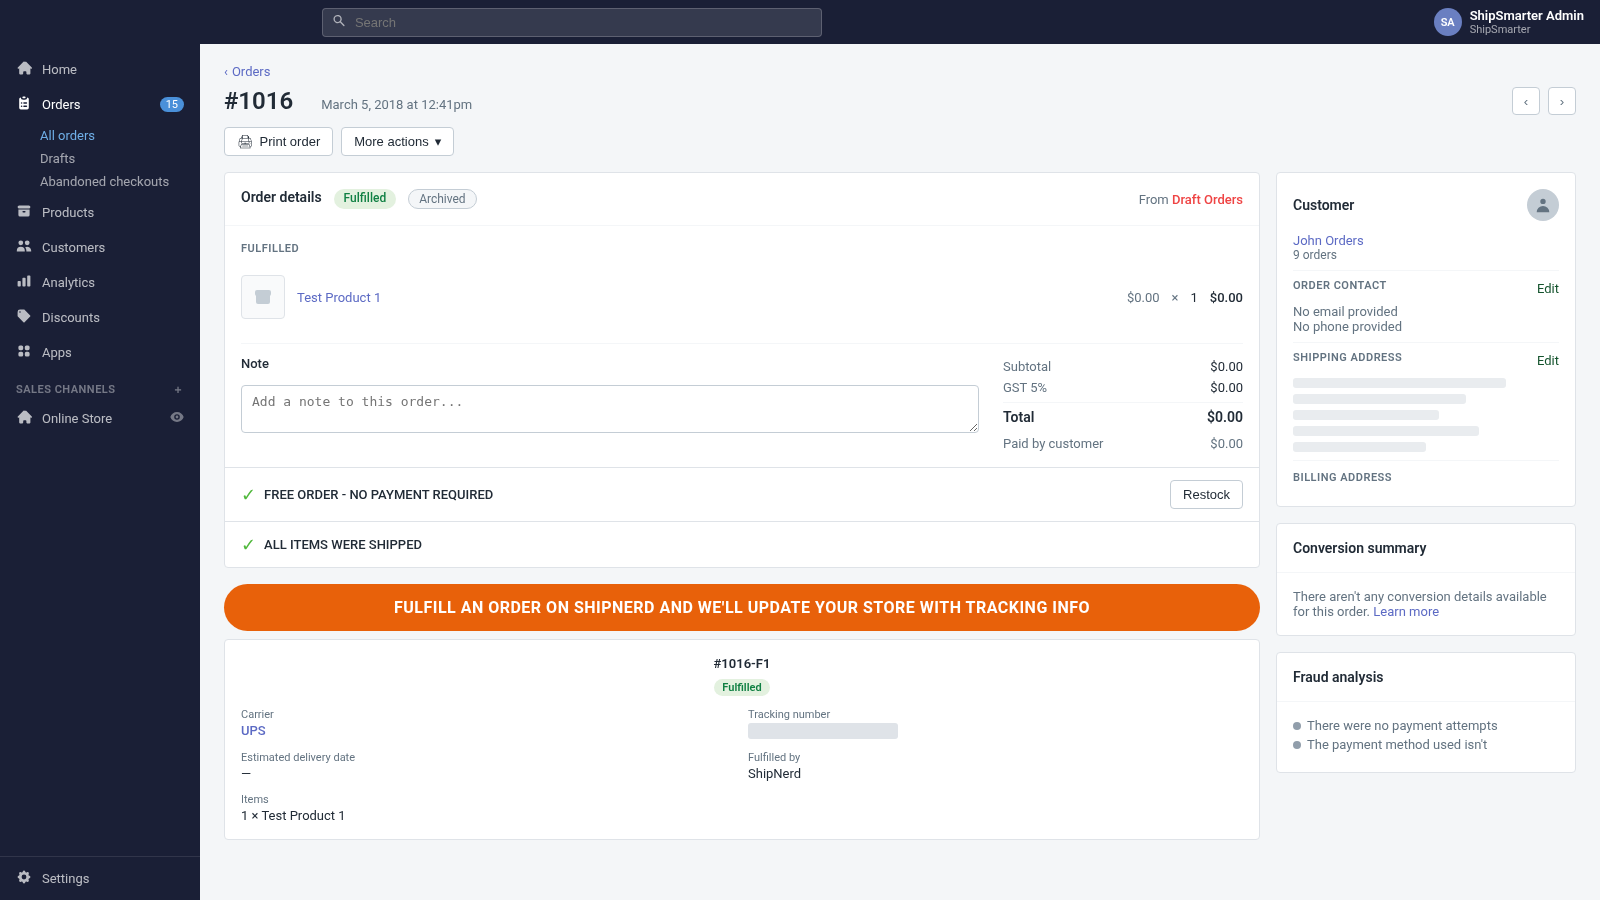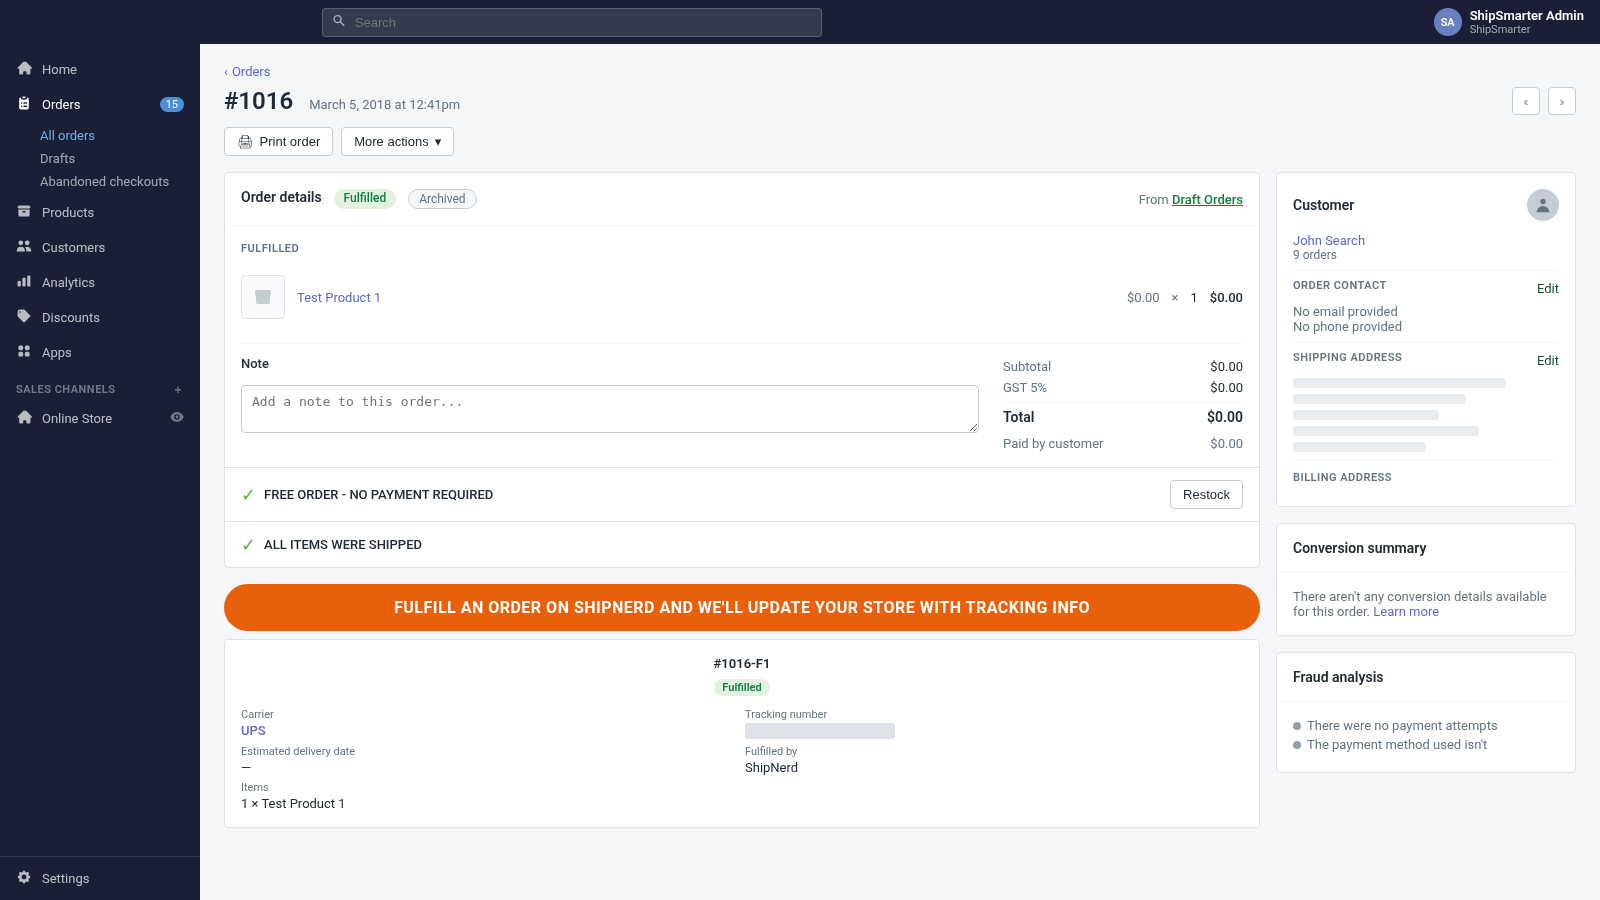--- a/index.html
+++ b/index.html
@@ -170,21 +170,21 @@
     
     .order-header {
       display: flex;
       align-items: center;
       justify-content: space-between;
       margin-bottom: 12px;
     }
     .order-title-row {
       display: flex;
       align-items: baseline;
-      gap: 16px;
+      gap: 28px;
     }
     .order-title {
       font-size: 24px;
       font-weight: 600;
       color: #212b36;
     }
     .order-date {
       color: #637381;
       font-size: 13px;
     }
@@ -274,21 +274,21 @@
       color: #108043;
       border-radius: 20px;
       padding: 2px 8px;
       font-size: 11px;
     }
 
     .from-label {
       color: #637381;
       font-size: 13px;
     }
-    .from-label strong { color: #15803d; font-weight: 500; text-decoration: underline; }
+    .from-label strong { color: #ef4444; font-weight: 500; }
 
     
     .fulfilled-label {
       font-size: 11px;
       font-weight: 600;
       color: #637381;
       letter-spacing: 0.5px;
       text-transform: uppercase;
       margin-bottom: 12px;
     }
@@ -407,21 +407,21 @@
       font-weight: 600;
       margin-bottom: 12px;
       display: flex;
       align-items: center;
       gap: 8px;
       flex-direction: column;
     }
     .fulfillment-grid {
       display: grid;
       grid-template-columns: 1fr 1fr;
-      gap: 6px;
+      gap: 12px;
       font-size: 13px;
     }
     .fulfillment-field-label {
       color: #637381;
       font-size: 11px;
       margin-bottom: 2px;
     }
     .tracking-blur {
       background: #dfe3e8;
       border-radius: 3px;
@@ -767,21 +767,21 @@
         <div class="card customer-card">
           <div class="card-header">
             <span class="card-title">Customer</span>
             <div class="customer-avatar">
               <svg width="18" height="18" viewBox="0 0 20 20" fill="#637381">
                   <path d="M10 9a3 3 0 100-6 3 3 0 000 6zm-7 9a7 7 0 1114 0H3z"></path>
                 </svg>
             </div>
           </div>
           <div class="card-body" style="padding-top:4px">
-            <div class="customer-name">John Search</div>
+            <div class="customer-name">John Orders</div>
             <div class="customer-orders">9 orders</div>
 
             <hr class="divider">
 
             <div style="display:flex;justify-content:space-between;align-items:center;margin-bottom:6px">
               <span class="section-label">ORDER CONTACT</span>
               <span class="edit-link">Edit</span>
             </div>
             <div class="info-text">No email provided</div>
             <div class="info-text">No phone provided</div>

